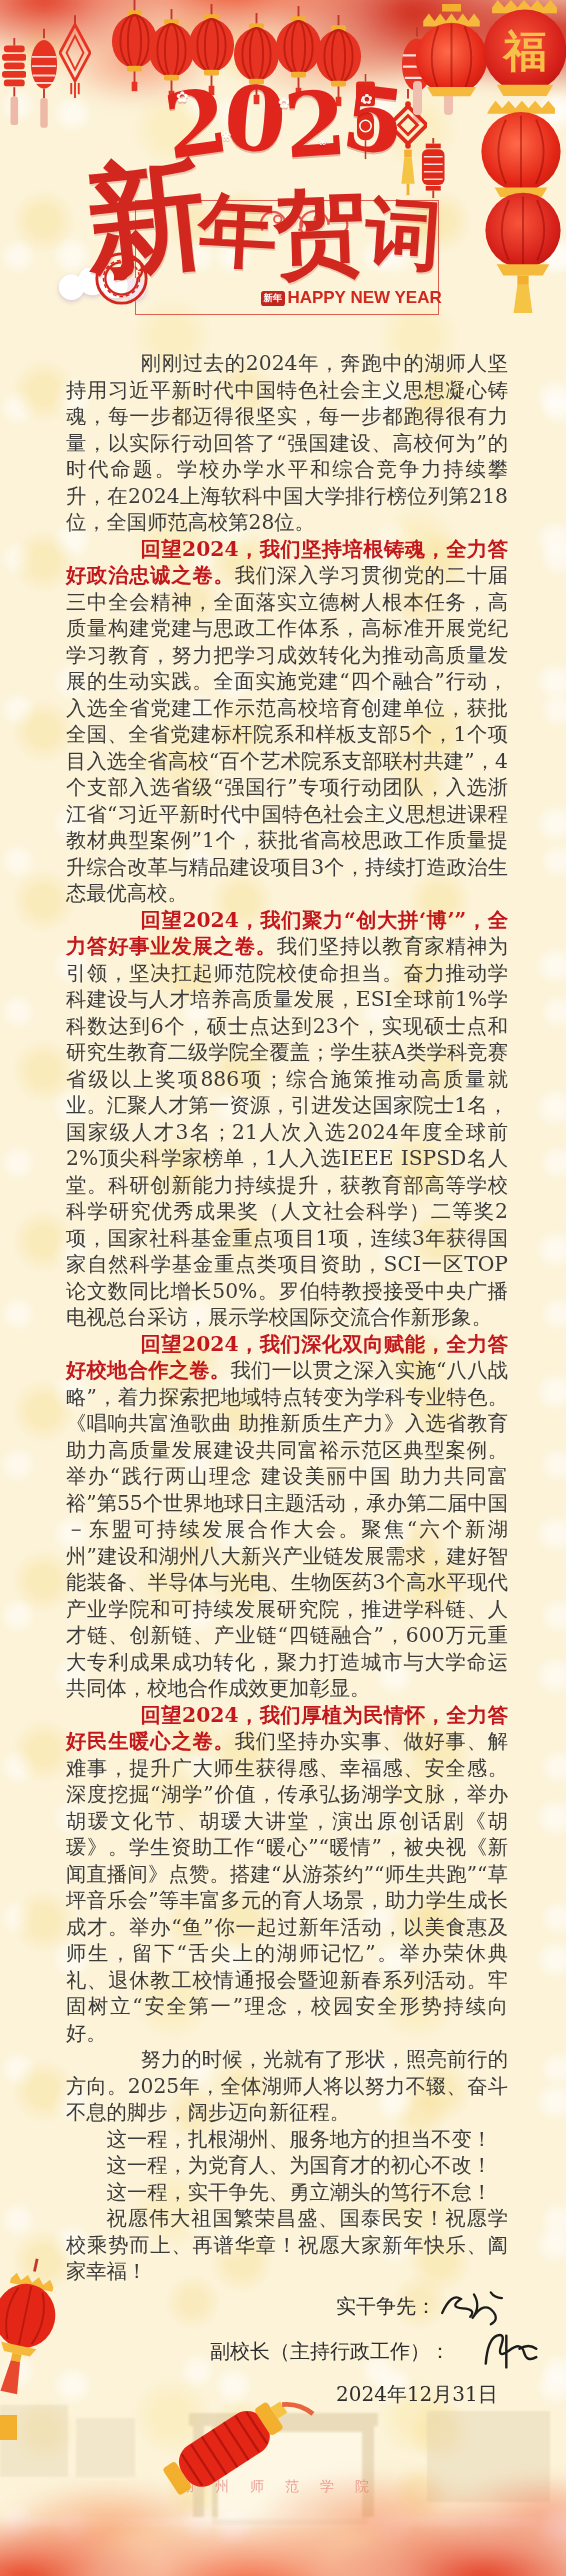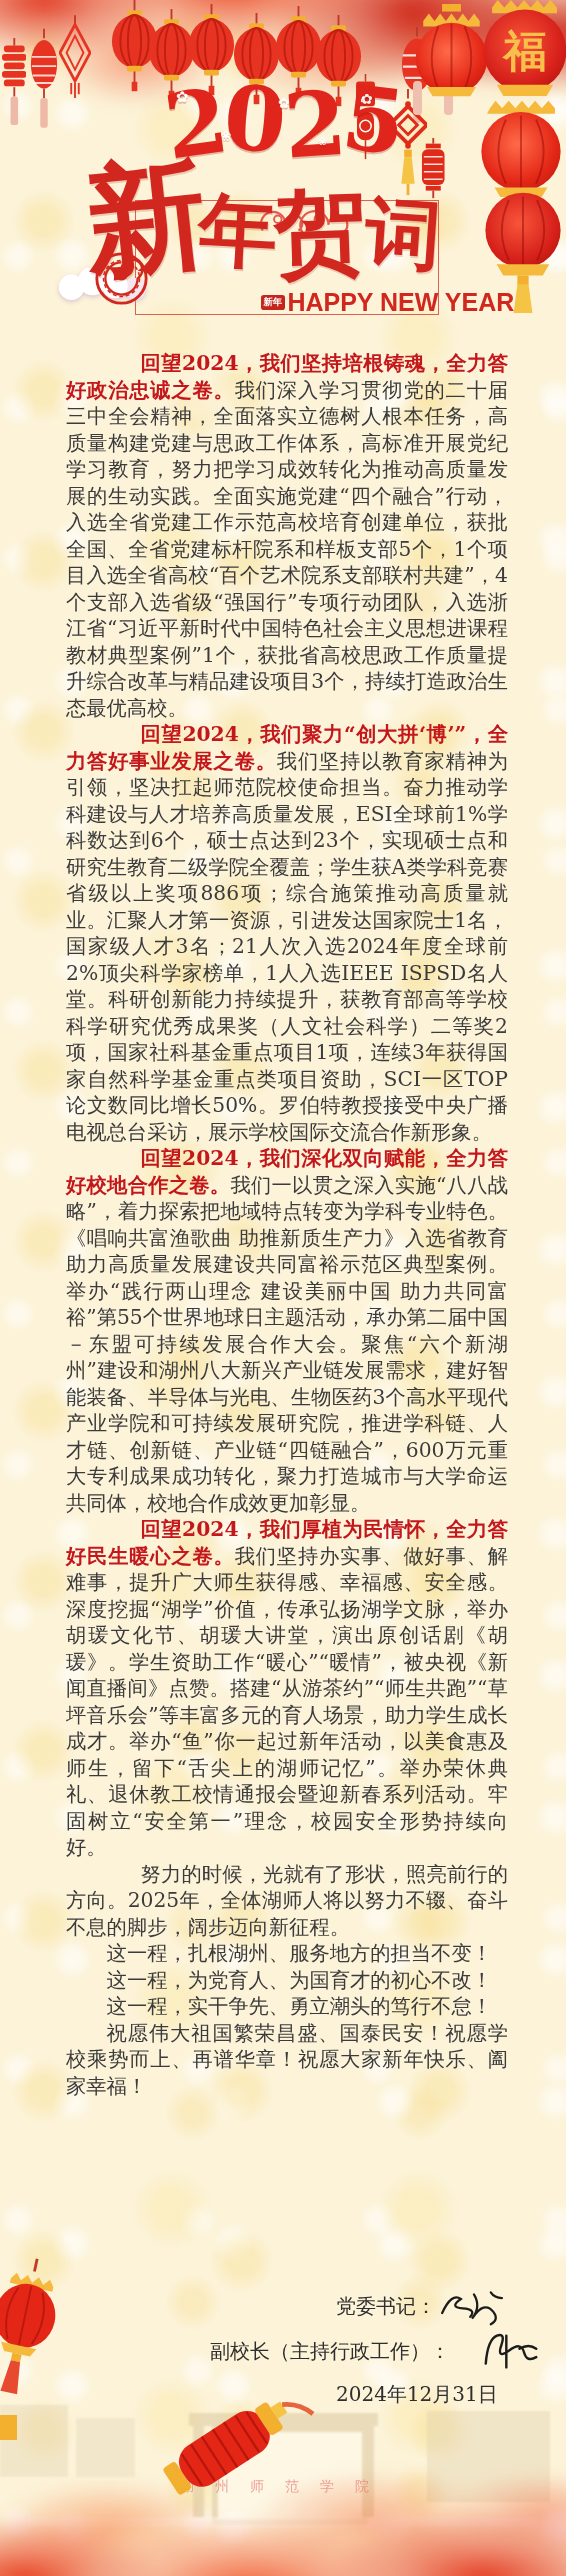--- a/index.html
+++ b/index.html
@@ -46,21 +46,21 @@
   .title-frame{top:200px;left:135px;width:302px;height:113px;border:1.4px solid #e0604f;background:transparent;}
   .title{top:161px;left:85px;width:378px;display:flex;align-items:flex-end;color:#d2271e;font-weight:bold;line-height:.95;}
   .title span{display:inline-block;text-shadow:0.9px 1.9px 0 rgba(160,20,10,.18);}
   .title .c1{font-size:121px;transform:rotate(-6deg);}
   .title .c2{font-size:79px;transform:rotate(3deg) translateY(-7.6px);margin-left:-7.6px;}
   .title .c3{font-size:93px;transform:rotate(-2deg);margin-left:-3.8px;}
   .title .c4{font-size:76px;transform:rotate(4deg) translateY(-5.7px);margin-left:-1.9px;}
   .hny{top:288px;left:261px;display:flex;align-items:center;gap:2.8px;}
   .seal{width:23.6px;height:15px;background:#c4261d;border-radius:2.8px;color:#fff;
     font-size:9.4px;font-weight:bold;display:flex;align-items:center;justify-content:center;letter-spacing:0;}
-  .hny-text{color:#d2271e;font-weight:bold;font-size:25px;font-family:"Liberation Sans","DejaVu Sans",sans-serif;letter-spacing:0;}
+  .hny-text{color:#d2271e;font-weight:bold;font-size:17px;font-family:"Liberation Sans","DejaVu Sans",sans-serif;letter-spacing:0;}
   .cloud-white{top:268px;left:45px;width:106px;height:32px;
     background:
       radial-gradient(circle at 25% 60%, #fff 0 12.3px, rgba(255,255,255,0) 13.2px),
       radial-gradient(circle at 45% 40%, #fff 0 14px, rgba(255,255,255,0) 15px),
       radial-gradient(circle at 66% 55%, #fff 0 12.3px, rgba(255,255,255,0) 13.2px),
       radial-gradient(circle at 85% 65%, #f4e6ef 0 10.4px, rgba(244,230,239,0) 11.3px);
     filter:drop-shadow(0 2.8px 1.9px rgba(190,160,200,.5));}
   
   .letter{top:350px;left:66px;width:442px;font-size:20.3px;line-height:26.5px;
     text-align:justify;color:#3b3b3b;}
@@ -309,33 +309,34 @@
       <circle cx="29" cy="29" r="19" fill="none" stroke="#d2271e" stroke-width="1.6" stroke-dasharray="4 3"></circle>
       <path d="M29,12 a17,17 0 1 0 17,17 a11,11 0 1 0 -17,-11 a6,6 0 1 0 6,6" fill="none" stroke="#d2271e" stroke-width="2.4"></path>
       <circle cx="33" cy="22" r="1.6" fill="#d2271e"></circle>
     </svg>
   <div class="abs hny">
     <span class="seal">新年</span>
     <span class="hny-text">HAPPY NEW YEAR</span>
   </div>
 
   <div class="abs letter">
+    <p><span class="lead"></span><span>刚刚过去的2024年，奔跑中的湖师人坚持用习近平新时代中国特色社会主义思想凝心铸魂，每一步都迈得很坚实，每一步都跑得很有力量，以实际行动回答了“强国建设、高校何为”的时代命题。学校办学水平和综合竞争力持续攀升，在2024上海软科中国大学排行榜位列第218位，全国师范高校第28位。</span></p>
     <p><span class="lead">回望2024，我们坚持培根铸魂，全力答好政治忠诚之卷。</span><span>我们深入学习贯彻党的二十届三中全会精神，全面落实立德树人根本任务，高质量构建党建与思政工作体系，高标准开展党纪学习教育，努力把学习成效转化为推动高质量发展的生动实践。全面实施党建“四个融合”行动，入选全省党建工作示范高校培育创建单位，获批全国、全省党建标杆院系和样板支部5个，1个项目入选全省高校“百个艺术院系支部联村共建”，4个支部入选省级“强国行”专项行动团队，入选浙江省“习近平新时代中国特色社会主义思想进课程教材典型案例”1个，获批省高校思政工作质量提升综合改革与精品建设项目3个，持续打造政治生态最优高校。</span></p>
     <p><span class="lead">回望2024，我们聚力“创大拼‘博’”，全力答好事业发展之卷。</span><span>我们坚持以教育家精神为引领，坚决扛起师范院校使命担当。奋力推动学科建设与人才培养高质量发展，ESI全球前1%学科数达到6个，硕士点达到23个，实现硕士点和研究生教育二级学院全覆盖；学生获A类学科竞赛省级以上奖项886项；综合施策推动高质量就业。汇聚人才第一资源，引进发达国家院士1名，国家级人才3名；21人次入选2024年度全球前2%顶尖科学家榜单，1人入选IEEE ISPSD名人堂。科研创新能力持续提升，获教育部高等学校科学研究优秀成果奖（人文社会科学）二等奖2项，国家社科基金重点项目1项，连续3年获得国家自然科学基金重点类项目资助，SCI一区TOP论文数同比增长50%。罗伯特教授接受中央广播电视总台采访，展示学校国际交流合作新形象。</span></p>
     <p><span class="lead">回望2024，我们深化双向赋能，全力答好校地合作之卷。</span><span>我们一以贯之深入实施“八八战略”，着力探索把地域特点转变为学科专业特色。《唱响共富渔歌曲 助推新质生产力》入选省教育助力高质量发展建设共同富裕示范区典型案例。举办“践行两山理念 建设美丽中国 助力共同富裕”第55个世界地球日主题活动，承办第二届中国－东盟可持续发展合作大会。聚焦“六个新湖州”建设和湖州八大新兴产业链发展需求，建好智能装备、半导体与光电、生物医药3个高水平现代产业学院和可持续发展研究院，推进学科链、人才链、创新链、产业链“四链融合”，600万元重大专利成果成功转化，聚力打造城市与大学命运共同体，校地合作成效更加彰显。</span></p>
     <p><span class="lead">回望2024，我们厚植为民情怀，全力答好民生暖心之卷。</span><span>我们坚持办实事、做好事、解难事，提升广大师生获得感、幸福感、安全感。深度挖掘“湖学”价值，传承弘扬湖学文脉，举办胡瑗文化节、胡瑗大讲堂，演出原创话剧《胡瑗》。学生资助工作“暖心”“暖情”，被央视《新闻直播间》点赞。搭建“从游茶约”“师生共跑”“草坪音乐会”等丰富多元的育人场景，助力学生成长成才。举办“鱼”你一起过新年活动，以美食惠及师生，留下“舌尖上的湖师记忆”。举办荣休典礼、退休教工校情通报会暨迎新春系列活动。牢固树立“安全第一”理念，校园安全形势持续向好。</span></p>
     <p><span class="lead"></span><span>努力的时候，光就有了形状，照亮前行的方向。2025年，全体湖师人将以努力不辍、奋斗不息的脚步，阔步迈向新征程。</span></p>
     <p>这一程，扎根湖州、服务地方的担当不变！</p>
     <p>这一程，为党育人、为国育才的初心不改！</p>
     <p>这一程，实干争先、勇立潮头的笃行不怠！</p>
     <p>祝愿伟大祖国繁荣昌盛、国泰民安！祝愿学校乘势而上、再谱华章！祝愿大家新年快乐、阖家幸福！</p>
   </div>
 
   <div class="abs sig-row sig1">
-    <span>党委书记：</span>
+    <span>实干争先：</span>
     <svg width="74" height="43" viewBox="0 0 78 46">
         <path d="M6,30 q10,-22 20,-15 q-13,9 2,10 q15,1 8,9 M40,10 q8,13 -2,26 q13,-20 23,-7 q6,8 -3,13 M58,8 q4,6 12,6" fill="none" stroke="#1c1c1c" stroke-width="2.4" stroke-linecap="round"></path>
       </svg>
   </div>
   <div class="abs sig-row sig2">
     <span>副校长（主持行政工作）：</span>
     <svg width="66" height="43" viewBox="0 0 70 46">
         <path d="M8,36 q2,-26 12,-30 q9,-3 5,9 q-6,17 8,7 q13,-10 16,2 q3,11 13,5 M30,6 v34 M44,20 q10,-6 18,0" fill="none" stroke="#1c1c1c" stroke-width="2.6" stroke-linecap="round"></path>
       </svg>
   </div>

